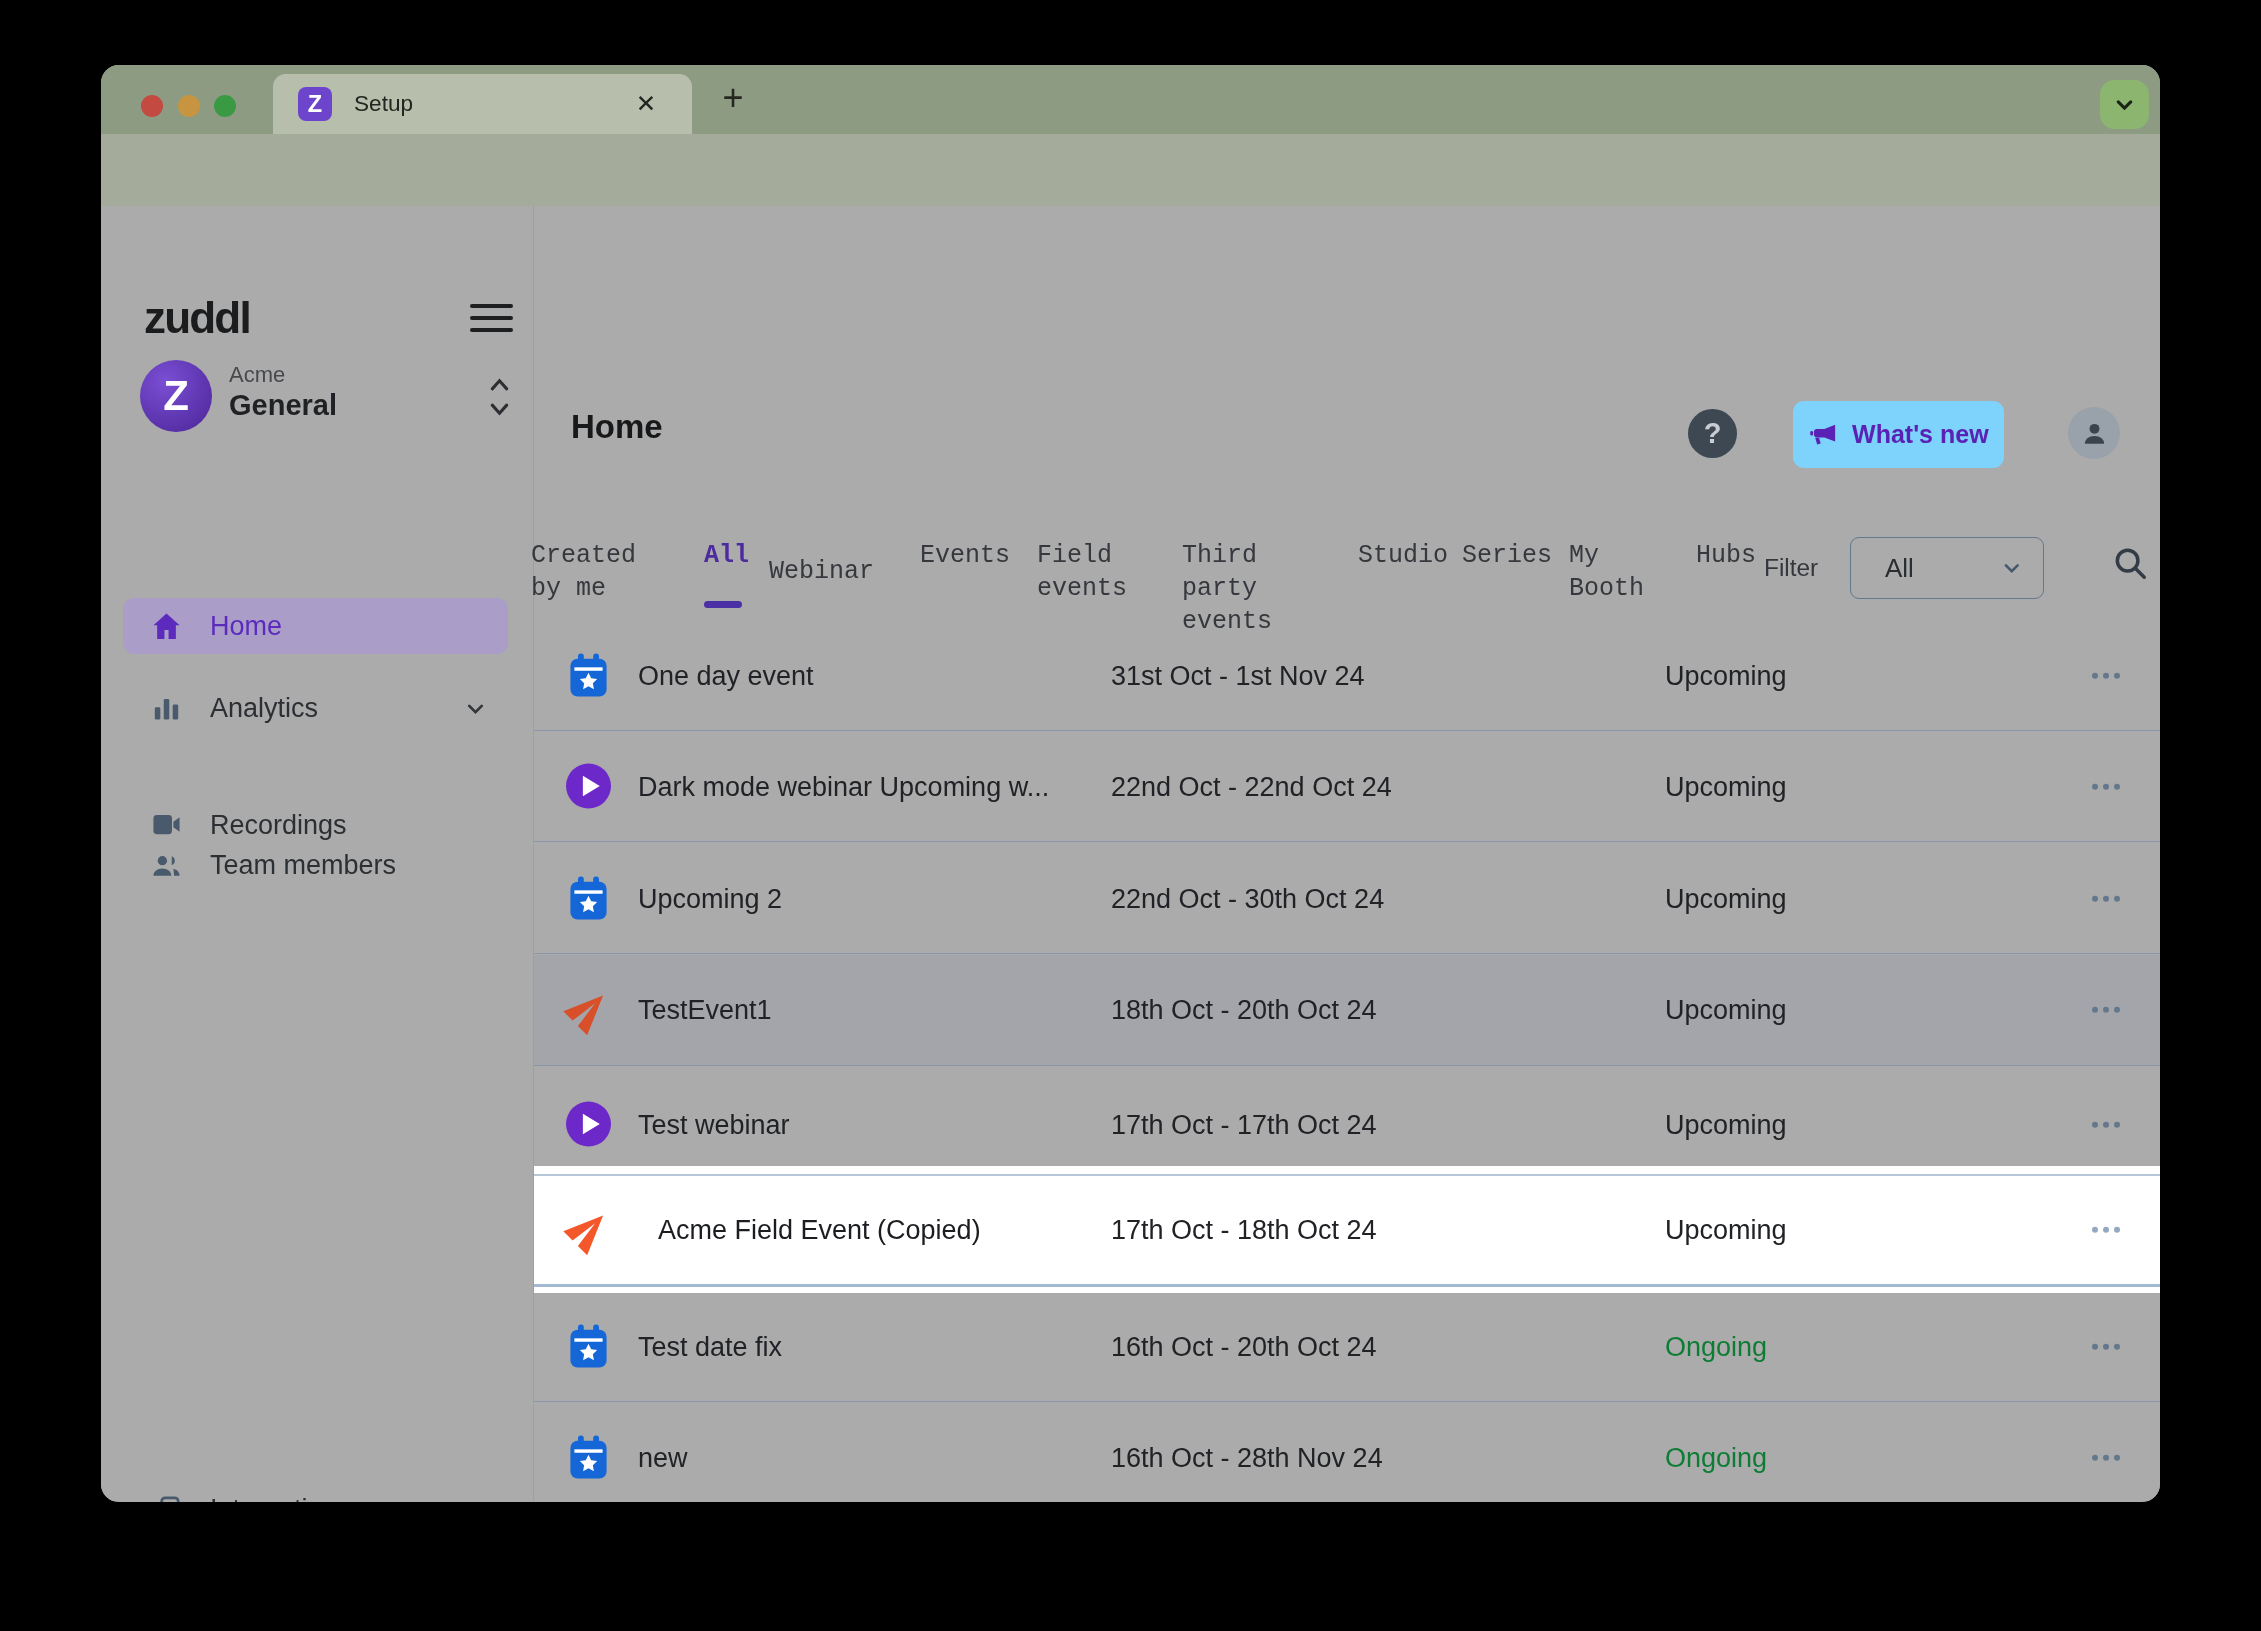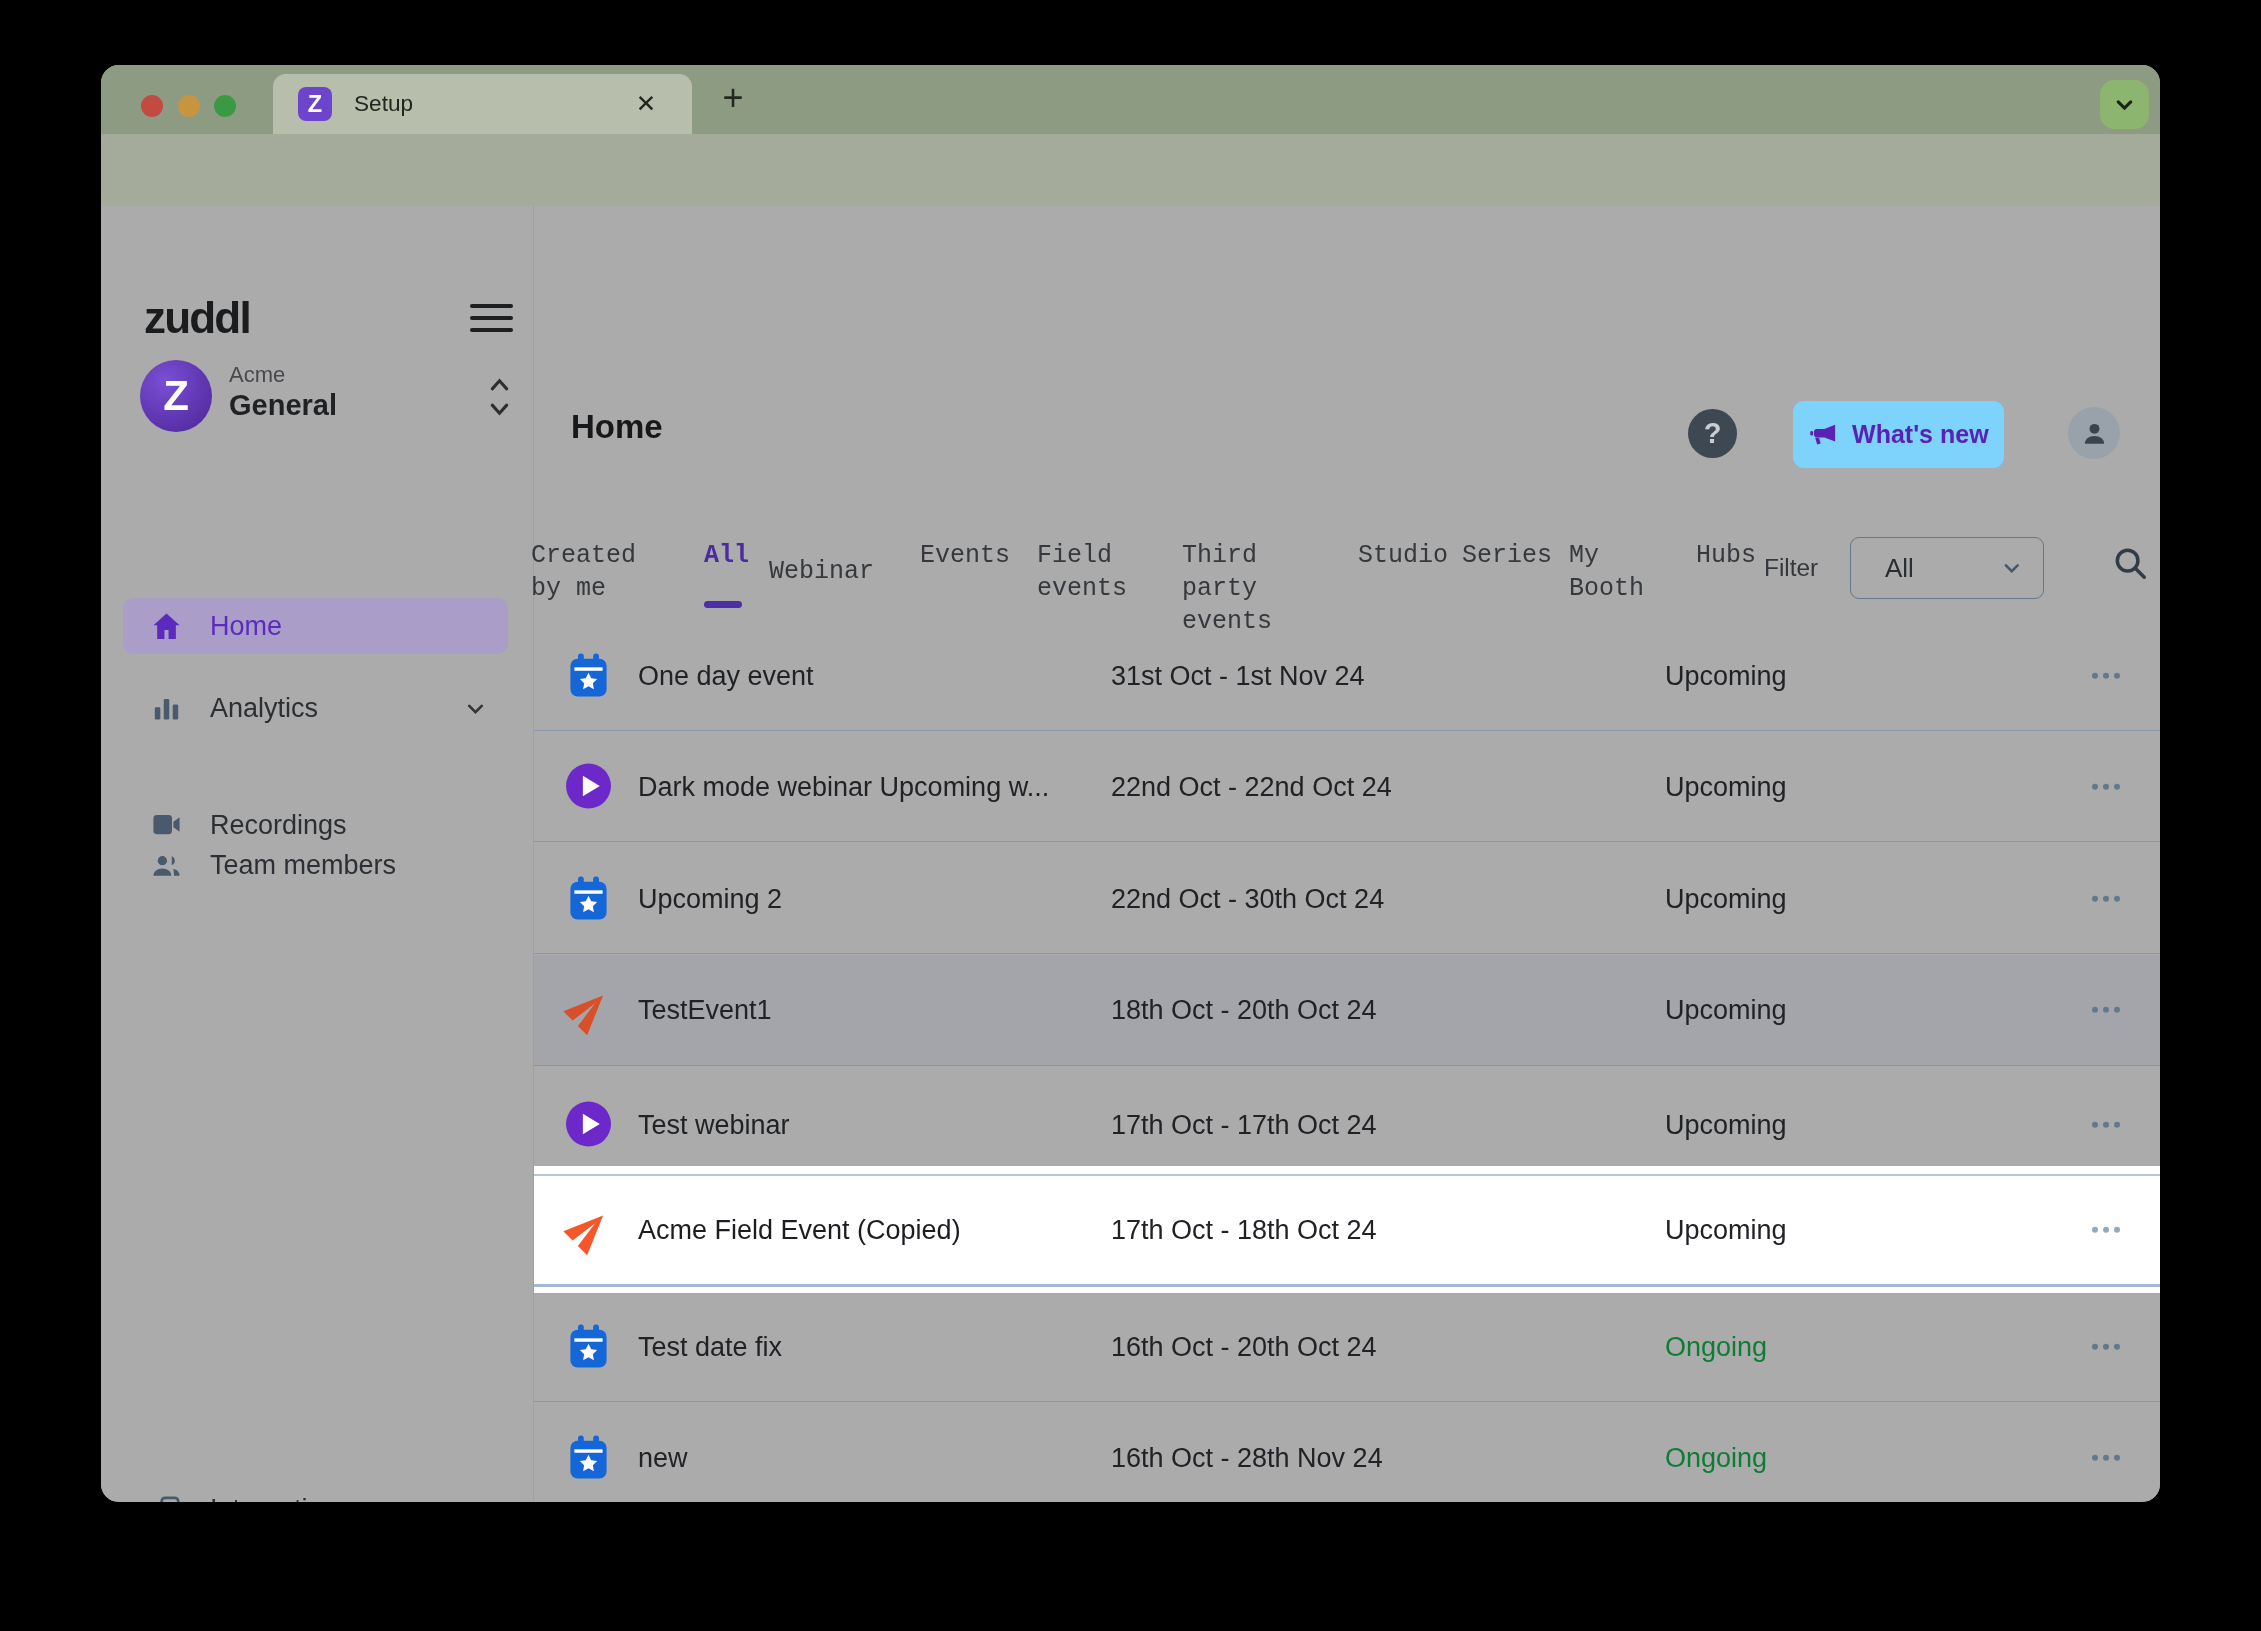--- a/index.html
+++ b/index.html
@@ -115,21 +115,21 @@
   .event-row .ename,.event-row .edate,.event-row .estatus{position:absolute;top:50%;transform:translateY(-50%);
       font-size:27px;color:#202226;white-space:nowrap;}
   .event-row .ename{left:104px;}
   .event-row .edate{left:577px;}
   .event-row .estatus{left:1131px;}
   .event-row.ongoing .estatus{color:#0d7d35;}
   .event-row .edots{position:absolute;left:1558px;top:50%;transform:translateY(-50%);display:flex;gap:4.5px;}
   .event-row .edots i{width:6.3px;height:6.3px;border-radius:50%;background:#64788c;}
   .er-hl .edots i{background:#93a9bf;}
   .play-badge{width:45px;height:45px;border-radius:50%;background:#6d28c9;display:flex;align-items:center;justify-content:center;}
-  .er-hl .ename{color:#1b1d20;}
+  .er-hl .ename{color:#1b1d20;margin-left:20px;}
   .plane{transform:rotate(-45deg);display:block;}
 </style>
 </head>
 <body>
 
 <div class="screen">
   <div class="window">
 
     <div class="tabstrip">
       <div class="traffic">

